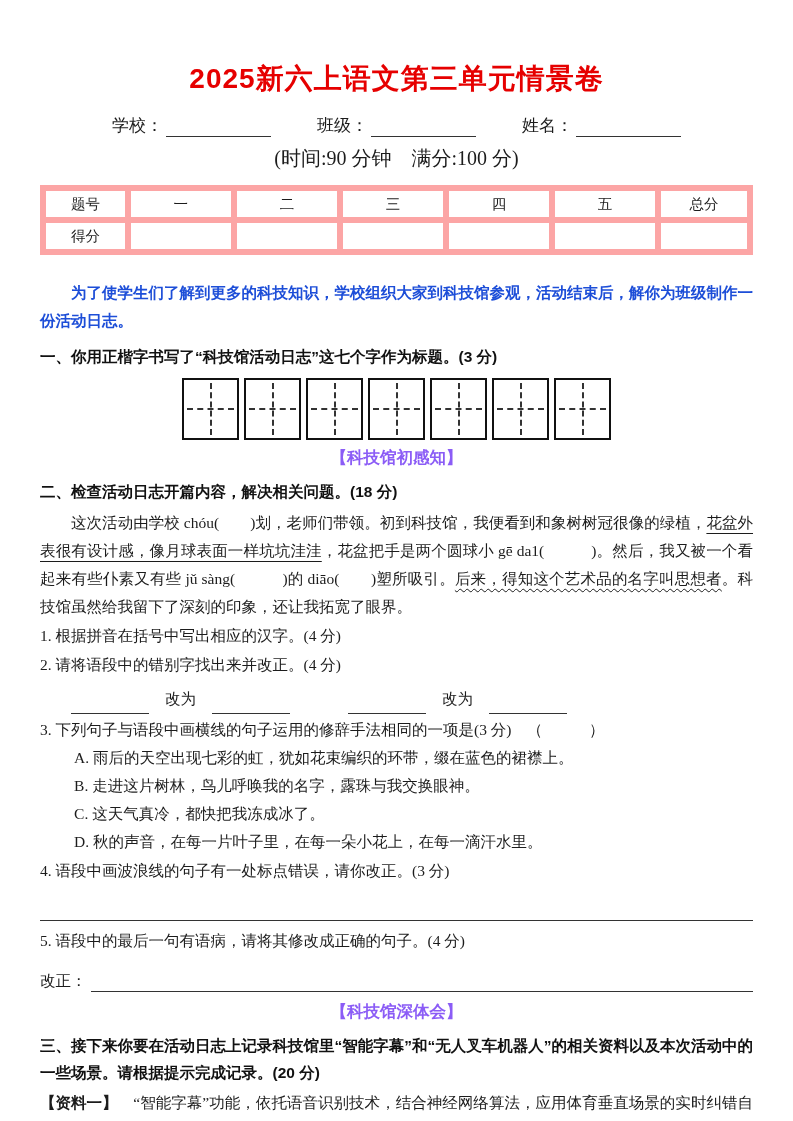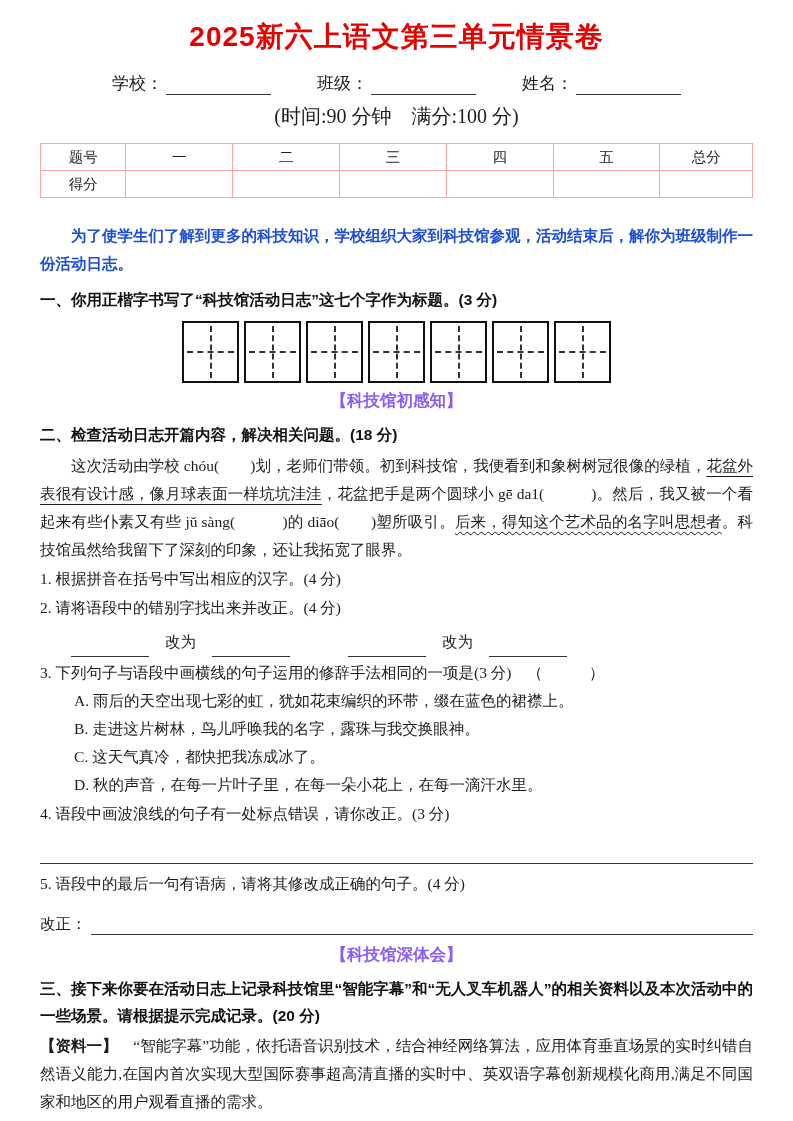--- a/index.html
+++ b/index.html
@@ -4,38 +4,38 @@
 <style>
   html,body{margin:0;padding:0;}
   body{
     width:793px;height:1121px;background:#ffffff;overflow:hidden;
     font-family:"Liberation Serif","DejaVu Serif",serif;
     color:#1c1c1c;font-size:15.5px;
   }
   .page{padding:0 40px;}
   .hei{font-family:"Liberation Sans","DejaVu Sans",sans-serif;}
   .title{
-    margin-top:18px;text-align:center;color:#e60000;font-weight:bold;
+    margin-top:60px;text-align:center;color:#e60000;font-weight:bold;
     font-size:28px;letter-spacing:1px;
   }
   .info-row{
     margin-top:16px;display:flex;justify-content:center;gap:46px;
     font-size:17px;
   }
   .info-item{display:flex;align-items:flex-end;}
   .blank{
     display:inline-block;border-bottom:1.5px solid #333;height:17px;
   }
   .blank.w105{width:105px;margin-left:3px;}
   .time-row{margin-top:8px;text-align:center;font-size:20px;}
   table.score{
     margin-top:13px;width:100%;border-collapse:collapse;table-layout:fixed;
   }
   table.score td{
-    border:1px solid #fca5a5;height:26px;text-align:center;font-size:14.5px;
+    border:6px solid #fca5a5;height:26px;text-align:center;font-size:14.5px;
     padding:0 4px;
   }
   td.lblcol{text-align:center;}
   .intro{
     margin:24px 0 0 0;color:#1d4ed8;font-weight:bold;line-height:28px;
     text-indent:2em;text-align:justify;font-size:15.5px;
   }
   .sec-head{
     margin:8px 0 0 0;font-weight:bold;line-height:27px;text-align:justify;
     font-size:15.5px;color:#111;

